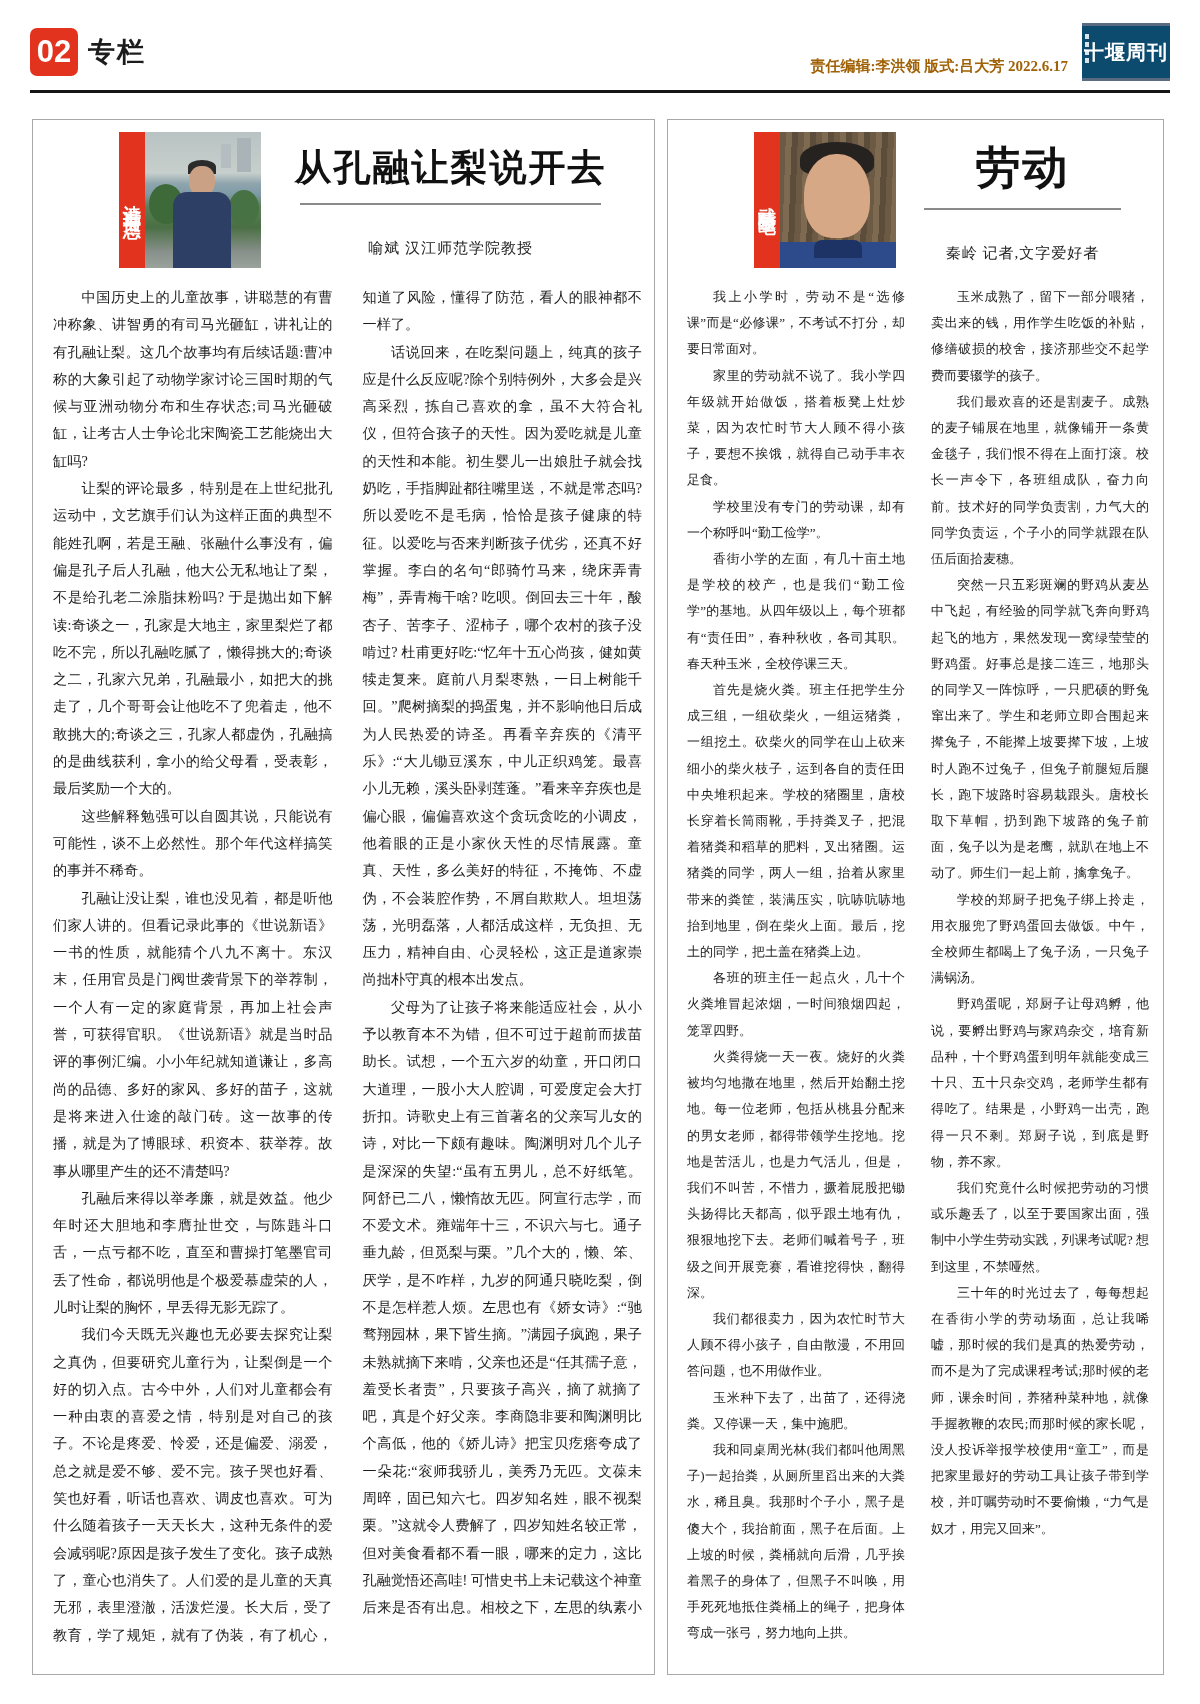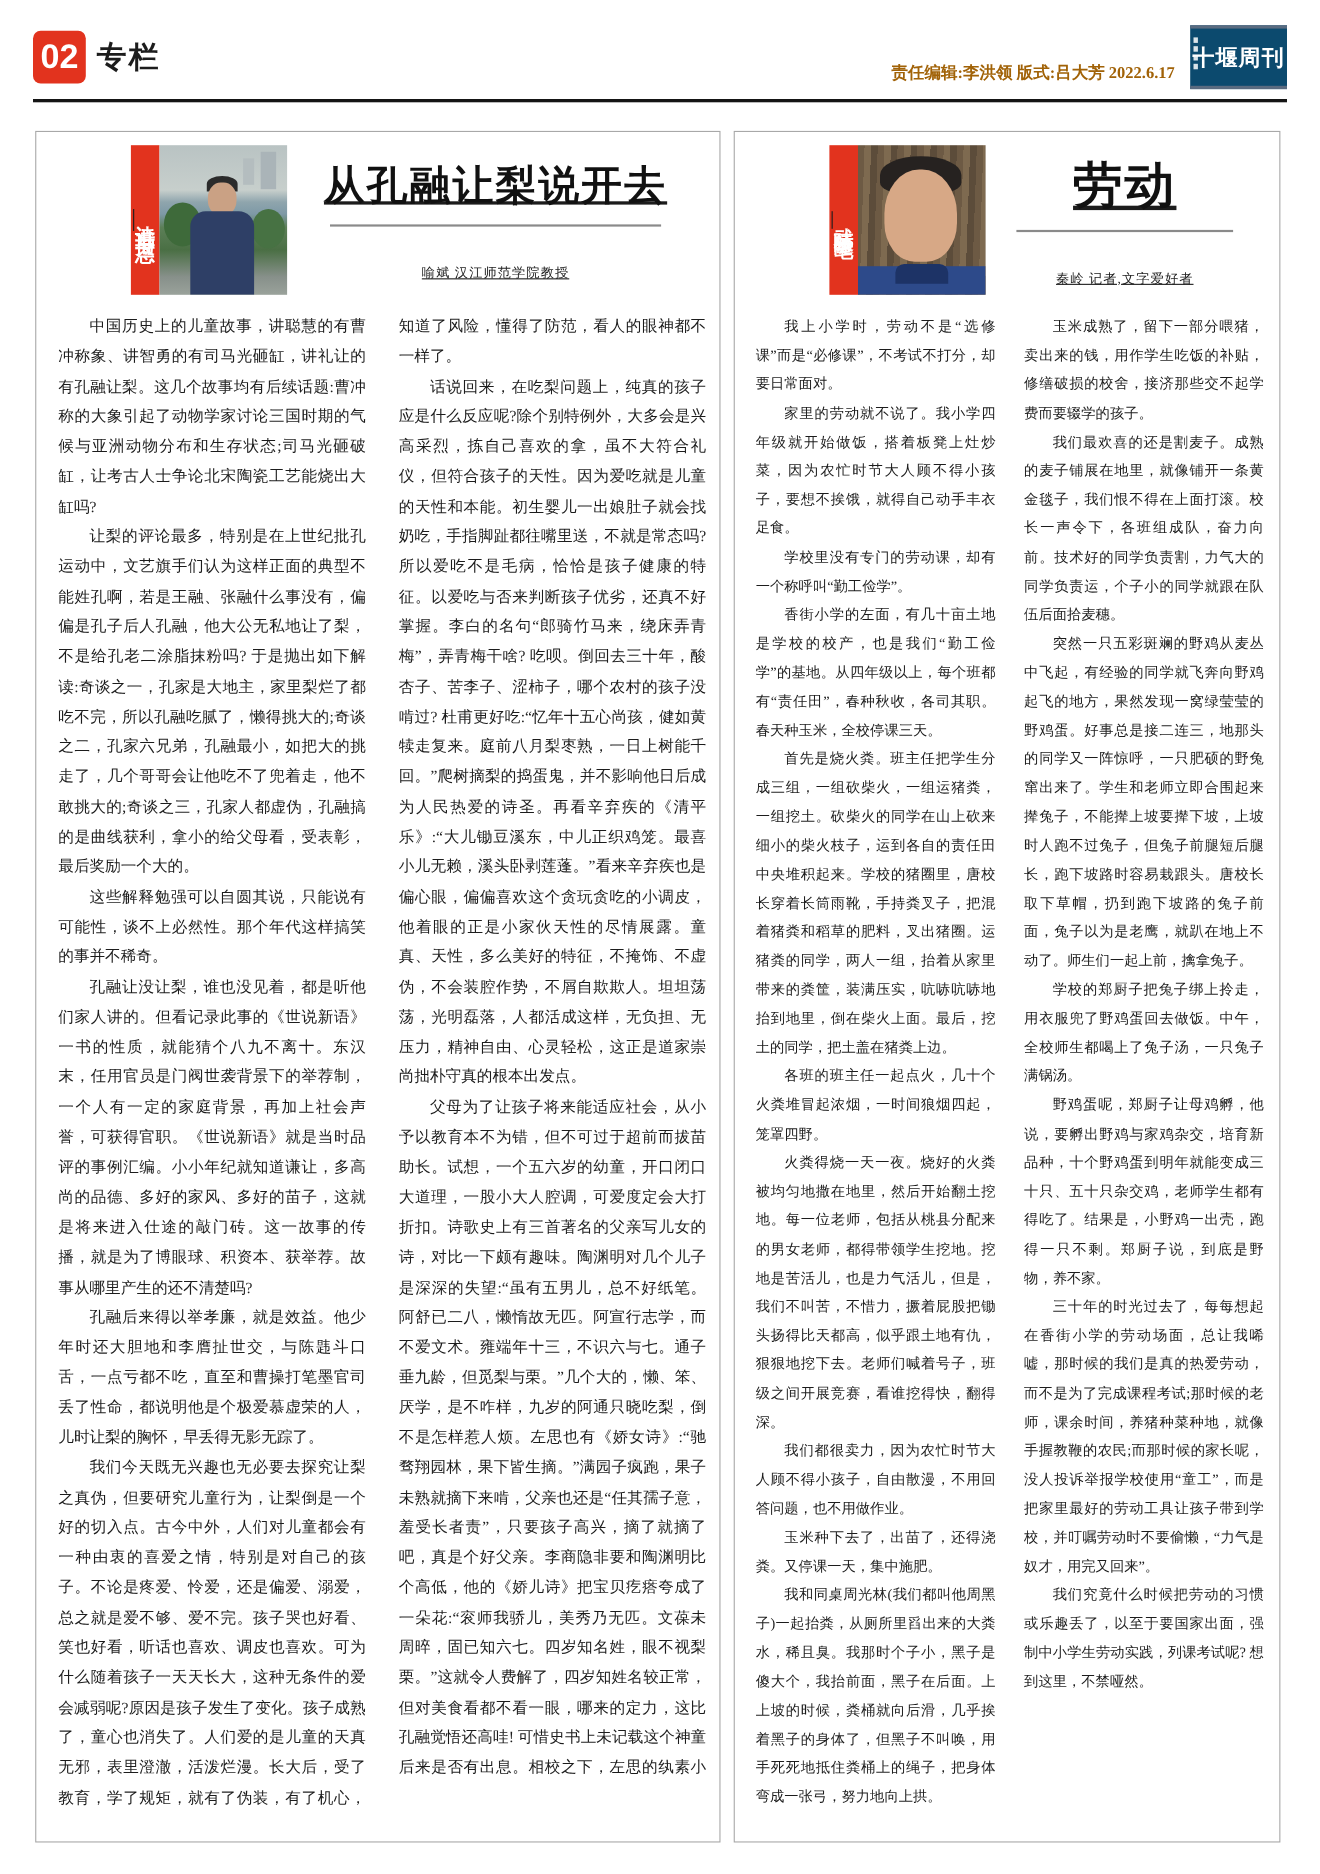--- a/index.html
+++ b/index.html
@@ -16,21 +16,21 @@
   .masthead{width:88px;height:52px;background:#0c4a6e;border-top:3px solid #5a6b80;border-bottom:3px solid #5a6b80;
             display:flex;align-items:center;justify-content:center;position:relative;}
   .masthead .mh-text{color:#fff;font-weight:bold;font-size:20px;letter-spacing:1px;}
   .mh-marks{position:absolute;left:3px;top:8px;display:flex;flex-direction:column;gap:3px;}
   .mh-marks i{display:block;width:4px;height:5px;background:rgba(255,255,255,.85);}
   
   .boxes{display:flex;gap:12px;margin:26px 32px 0 32px;}
   .artbox{border:1px solid #a8a8a8;background:#fff;height:1556px;box-sizing:border-box;overflow:hidden;}
   .artbox.left{width:623px;}
   .artbox.right{width:497px;}
-  .arthead{display:flex;align-items:stretch;margin:12px 14px 0 86px;height:136px;text-decoration:underline;}
+  .arthead{display:flex;align-items:stretch;margin:12px 14px 0 86px;height:136px;}
   .vstrip{width:26px;background:#e2331e;color:#fff;display:flex;align-items:center;justify-content:center;
           writing-mode:vertical-lr;text-orientation:upright;font-size:18px;font-weight:bold;letter-spacing:4px;
           font-family:"Liberation Sans","DejaVu Sans",sans-serif;}
   .photo{width:116px;height:136px;position:relative;overflow:hidden;flex:none;}
   
   .photo.scene{background:
       linear-gradient(180deg,#b9c3c3 0%,#c7cfcc 30%,#8fa5ad 38%,#7e99a6 46%,#5c7f57 55%,#4a6f44 70%,#87908a 88%,#9aa29b 100%);}
   .photo.scene .bldg{position:absolute;top:6px;right:10px;width:14px;height:34px;background:#aab4b8;}
   .photo.scene .bldg2{position:absolute;top:12px;right:30px;width:10px;height:24px;background:#b4bdbf;}
   .photo.scene .tree{position:absolute;top:52px;left:4px;width:34px;height:40px;background:#3e6a3a;border-radius:50%;}
@@ -43,21 +43,21 @@
       repeating-linear-gradient(92deg,#6d5a44 0 6px,#7e6a50 6px 12px,#5c4c3a 12px 18px);}
   .photo.face .head{position:absolute;top:22px;left:24px;width:66px;height:84px;background:#d7a886;border-radius:48% 48% 42% 42%;}
   .photo.face .hair{position:absolute;top:10px;left:20px;width:74px;height:34px;background:#262220;border-radius:50% 50% 30% 30%;}
   .photo.face .jacket{position:absolute;bottom:0;left:0;width:116px;height:26px;background:#2d4a8a;}
   .photo.face .collar{position:absolute;bottom:10px;left:34px;width:48px;height:18px;background:#1d3366;border-radius:8px 8px 0 0;}
   .titleblock{flex:1;display:flex;flex-direction:column;align-items:center;justify-content:center;padding:0 6px;}
   .arttitle{font-weight:bold;color:#111;letter-spacing:2px;white-space:nowrap;}
   .artbox.left .arttitle{font-size:37px;}
   .artbox.right .arttitle{font-size:45px;}
   .titlerule{width:82%;border-top:2px solid #8a8a8a;margin:10px 0 8px 0;}
-  .byline{font-size:12px;color:#222;letter-spacing:1px;margin-top:26px;}
+  .byline{font-size:15px;color:#222;letter-spacing:1px;margin-top:26px;}
   
   .artbody{column-count:2;column-fill:auto;text-align:justify;overflow:hidden;}
   .artbox.left .artbody{height:1382px;margin:16px 12px 0 20px;column-gap:30px;font-size:14.2px;line-height:27.3px;}
   .artbox.right .artbody{height:1382px;margin:16px 14px 0 19px;column-gap:26px;font-size:13px;line-height:26.2px;}
   .artbody p{margin:0;text-indent:2em;}
 </style>
 </head>
 <body>
 
 <div class="page">
@@ -135,19 +135,19 @@
         <p>各班的班主任一起点火，几十个火粪堆冒起浓烟，一时间狼烟四起，笼罩四野。</p>
         <p>火粪得烧一天一夜。烧好的火粪被均匀地撒在地里，然后开始翻土挖地。每一位老师，包括从桃县分配来的男女老师，都得带领学生挖地。挖地是苦活儿，也是力气活儿，但是，我们不叫苦，不惜力，撅着屁股把锄头扬得比天都高，似乎跟土地有仇，狠狠地挖下去。老师们喊着号子，班级之间开展竞赛，看谁挖得快，翻得深。</p>
         <p>我们都很卖力，因为农忙时节大人顾不得小孩子，自由散漫，不用回答问题，也不用做作业。</p>
         <p>玉米种下去了，出苗了，还得浇粪。又停课一天，集中施肥。</p>
         <p>我和同桌周光林(我们都叫他周黑子)一起抬粪，从厕所里舀出来的大粪水，稀且臭。我那时个子小，黑子是傻大个，我抬前面，黑子在后面。上上坡的时候，粪桶就向后滑，几乎挨着黑子的身体了，但黑子不叫唤，用手死死地抵住粪桶上的绳子，把身体弯成一张弓，努力地向上拱。</p>
         <p>玉米成熟了，留下一部分喂猪，卖出来的钱，用作学生吃饭的补贴，修缮破损的校舍，接济那些交不起学费而要辍学的孩子。</p>
         <p>我们最欢喜的还是割麦子。成熟的麦子铺展在地里，就像铺开一条黄金毯子，我们恨不得在上面打滚。校长一声令下，各班组成队，奋力向前。技术好的同学负责割，力气大的同学负责运，个子小的同学就跟在队伍后面拾麦穗。</p>
         <p>突然一只五彩斑斓的野鸡从麦丛中飞起，有经验的同学就飞奔向野鸡起飞的地方，果然发现一窝绿莹莹的野鸡蛋。好事总是接二连三，地那头的同学又一阵惊呼，一只肥硕的野兔窜出来了。学生和老师立即合围起来撵兔子，不能撵上坡要撵下坡，上坡时人跑不过兔子，但兔子前腿短后腿长，跑下坡路时容易栽跟头。唐校长取下草帽，扔到跑下坡路的兔子前面，兔子以为是老鹰，就趴在地上不动了。师生们一起上前，擒拿兔子。</p>
         <p>学校的郑厨子把兔子绑上拎走，用衣服兜了野鸡蛋回去做饭。中午，全校师生都喝上了兔子汤，一只兔子满锅汤。</p>
         <p>野鸡蛋呢，郑厨子让母鸡孵，他说，要孵出野鸡与家鸡杂交，培育新品种，十个野鸡蛋到明年就能变成三十只、五十只杂交鸡，老师学生都有得吃了。结果是，小野鸡一出壳，跑得一只不剩。郑厨子说，到底是野物，养不家。</p>
+        <p>我们究竟什么时候把劳动的习惯或乐趣丢了，以至于要国家出面，强制中小学生劳动实践，列课考试呢? 想到这里，不禁哑然。</p>
         <p>三十年的时光过去了，每每想起在香街小学的劳动场面，总让我唏嘘，那时候的我们是真的热爱劳动，而不是为了完成课程考试;那时候的老师，课余时间，养猪种菜种地，就像手握教鞭的农民;而那时候的家长呢，没人投诉举报学校使用“童工”，而是把家里最好的劳动工具让孩子带到学校，并叮嘱劳动时不要偷懒，“力气是奴才，用完又回来”。</p>
-        <p>我们究竟什么时候把劳动的习惯或乐趣丢了，以至于要国家出面，强制中小学生劳动实践，列课考试呢? 想到这里，不禁哑然。</p>
       </div>
     </div>
 
   </div>
 </div>
 
 </body></html>

